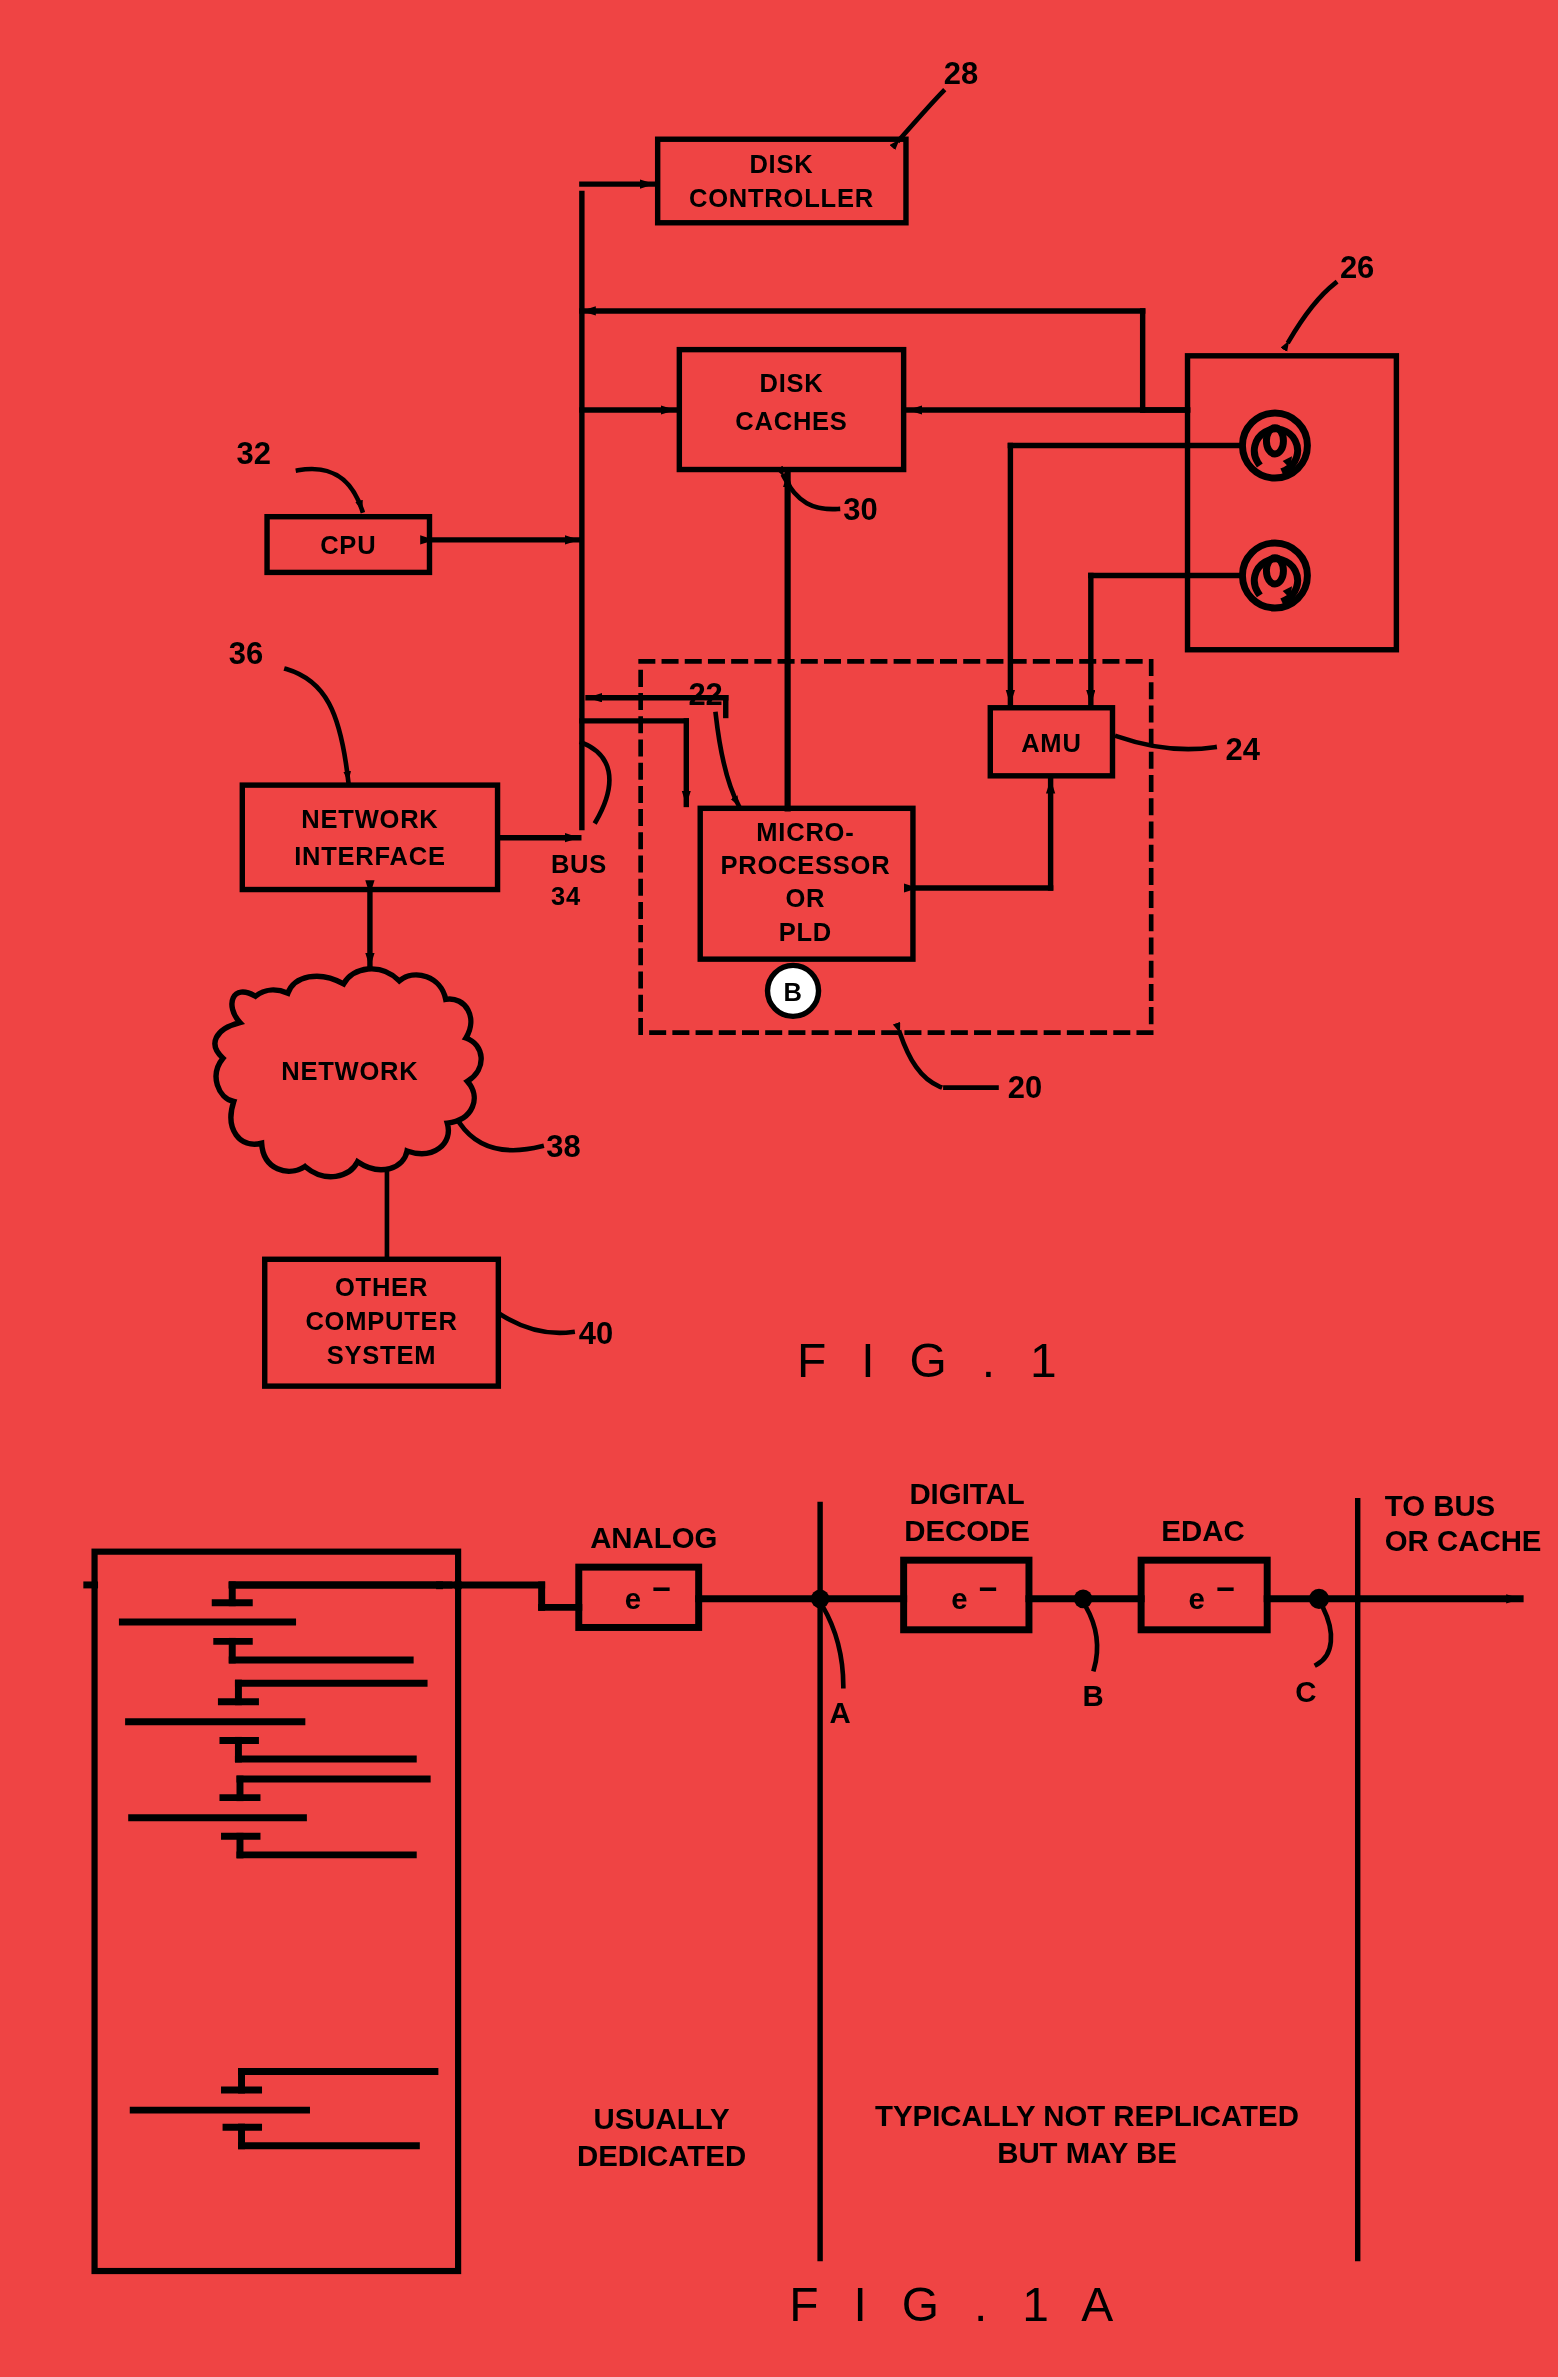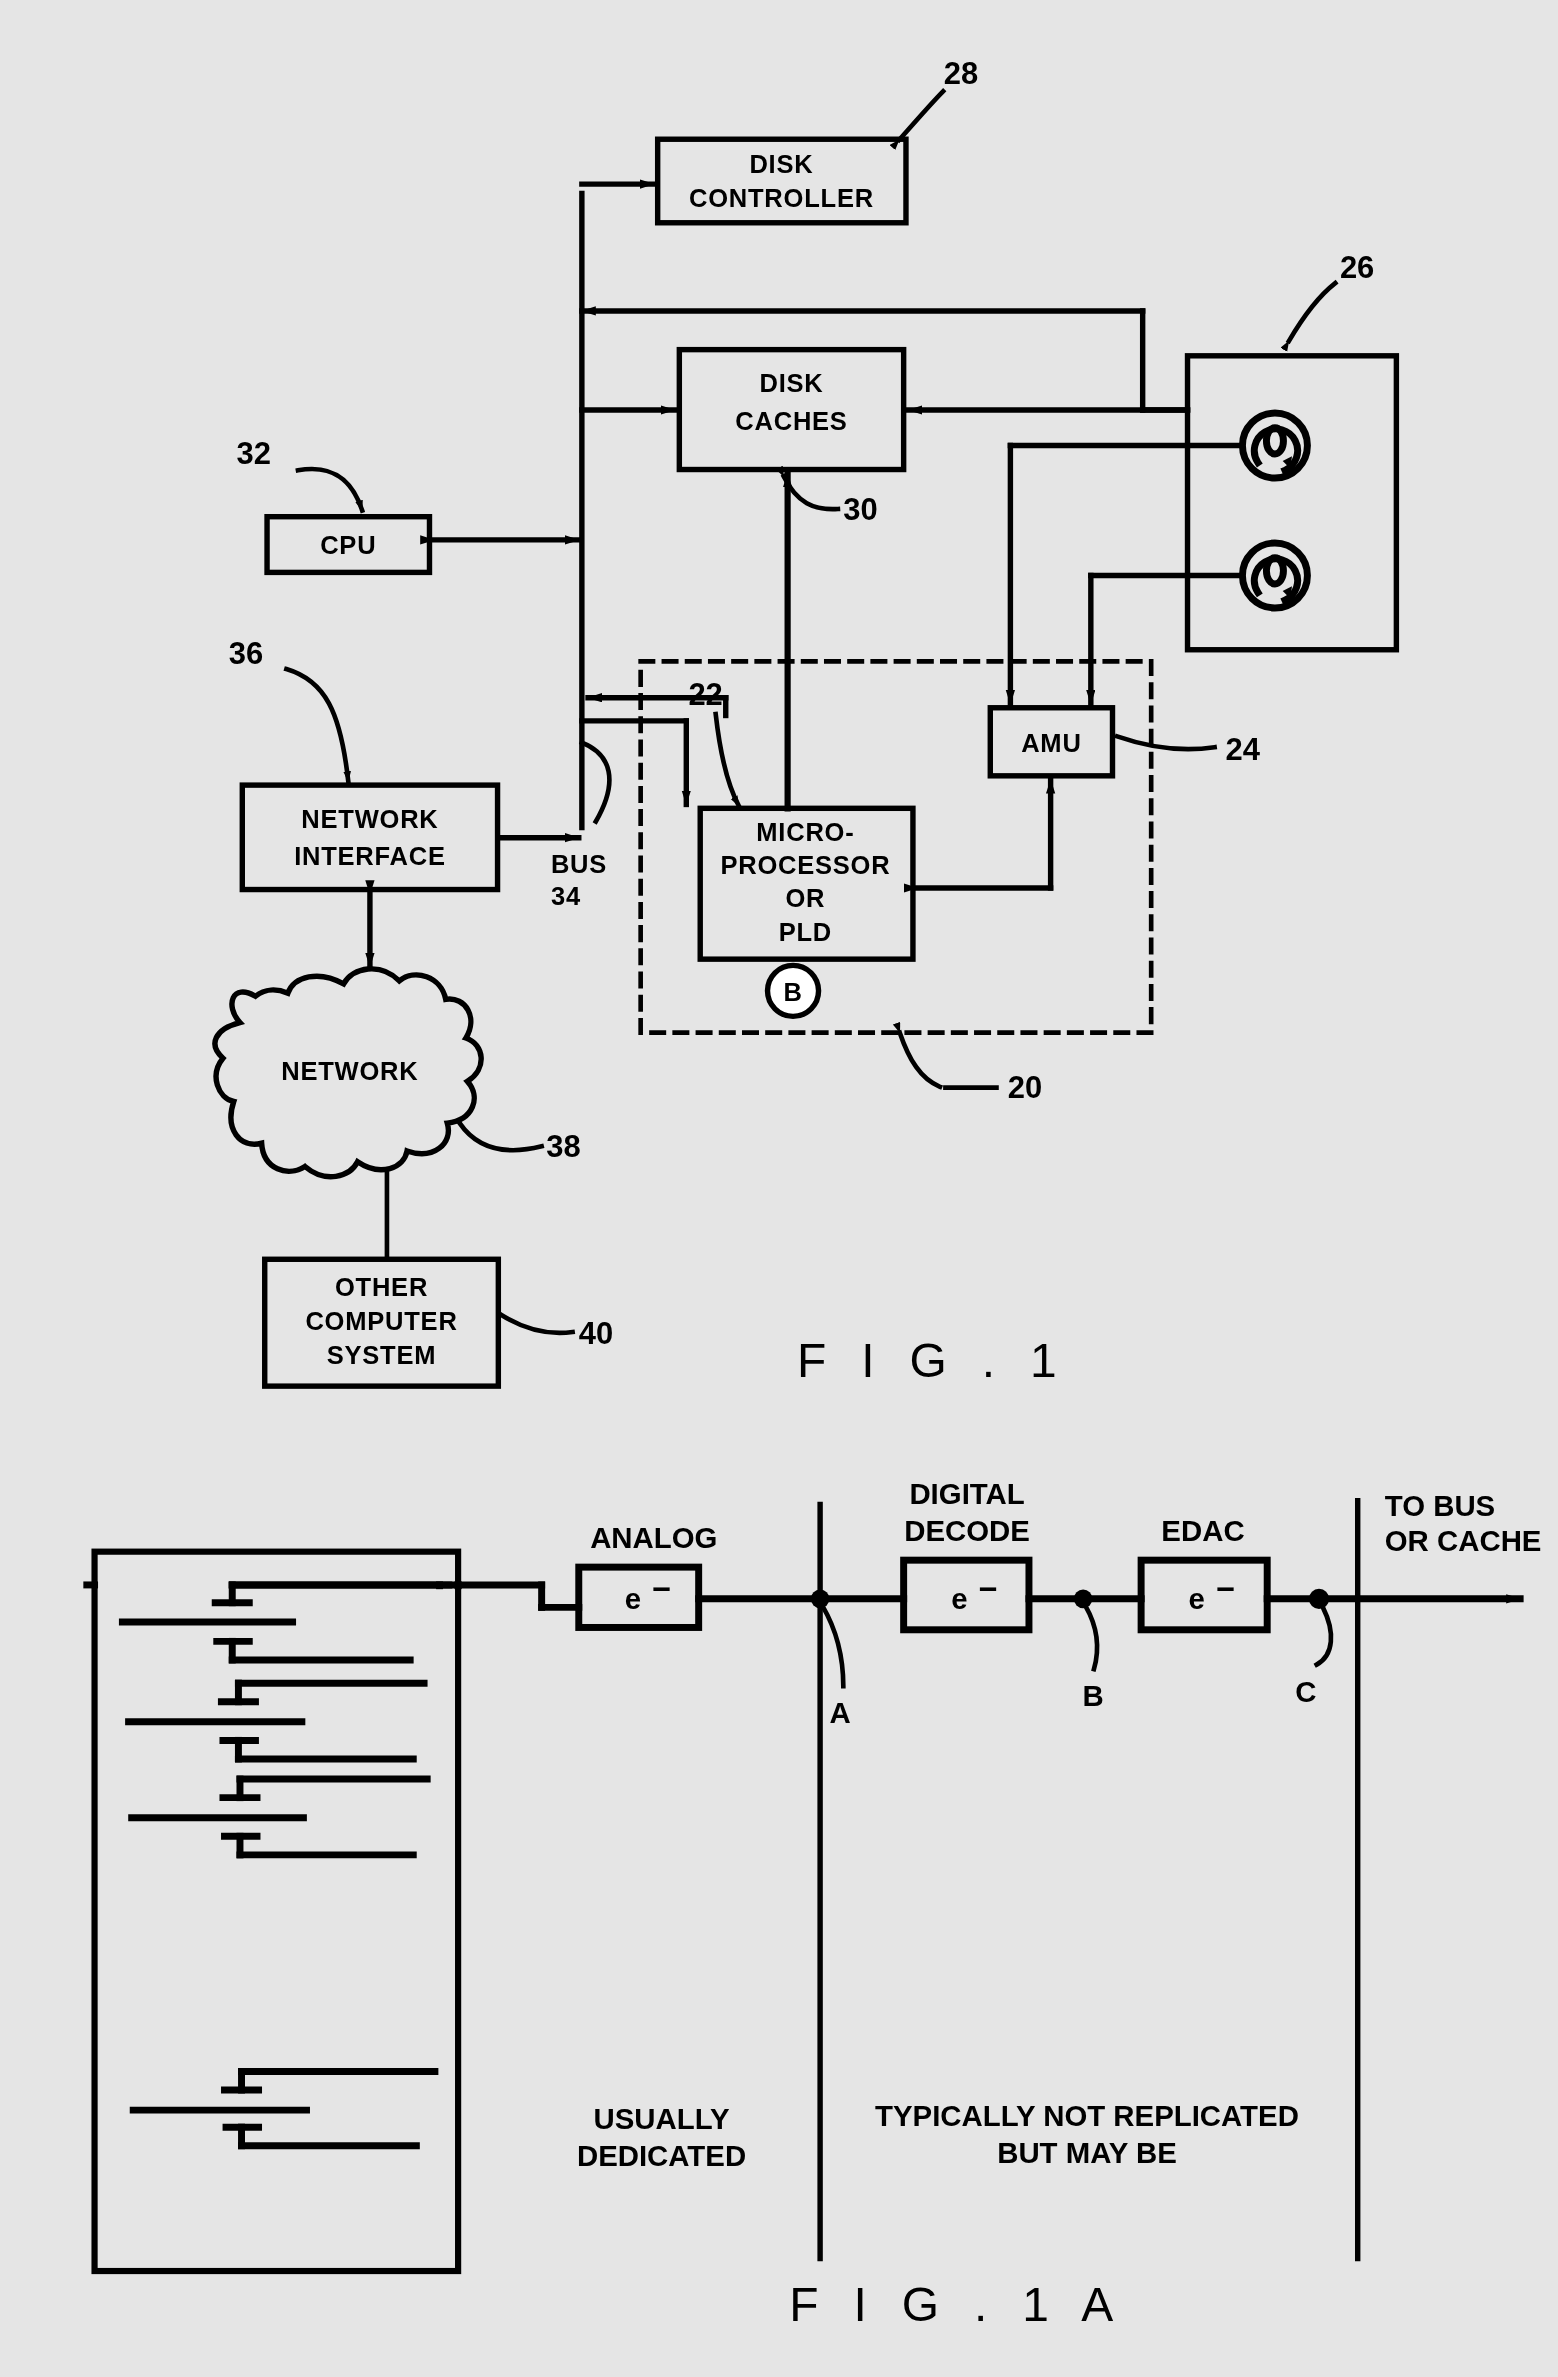--- a/index.html
+++ b/index.html
@@ -7,21 +7,21 @@
     padding: 0;
     background: #ffffff;
   }
   body {
     font-family: "Liberation Sans", sans-serif;
   }
   #page {
     position: relative;
     width: 1559px;
     height: 2377px;
-    background: #e5e5e5;
+    background: #ef4444;
     overflow: hidden;
   }
   #sheet {
     position: absolute;
     left: 0;
     top: 0;
     width: 1559px;
     height: 2377px;
   }
   svg text {

